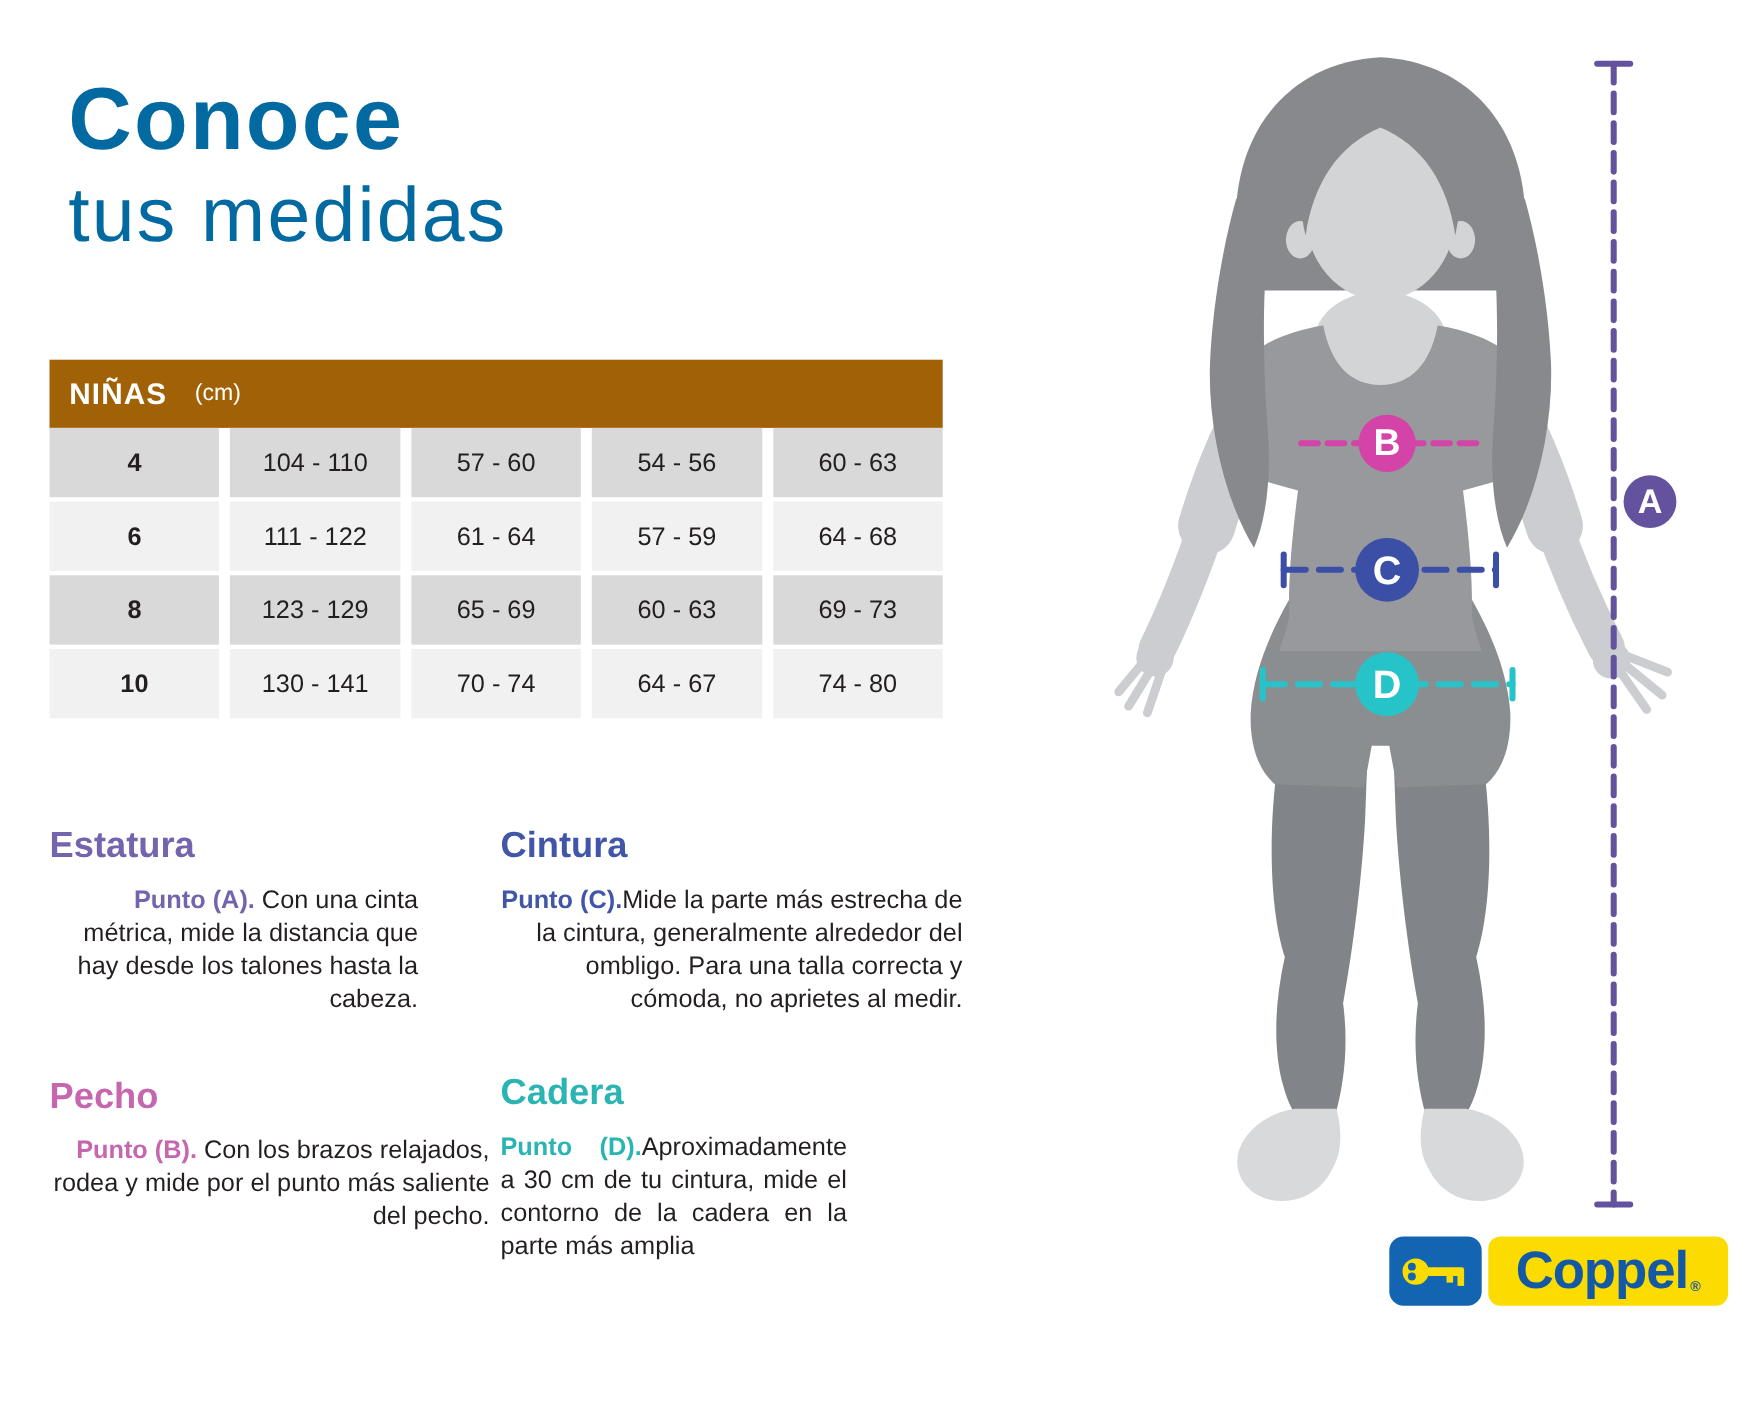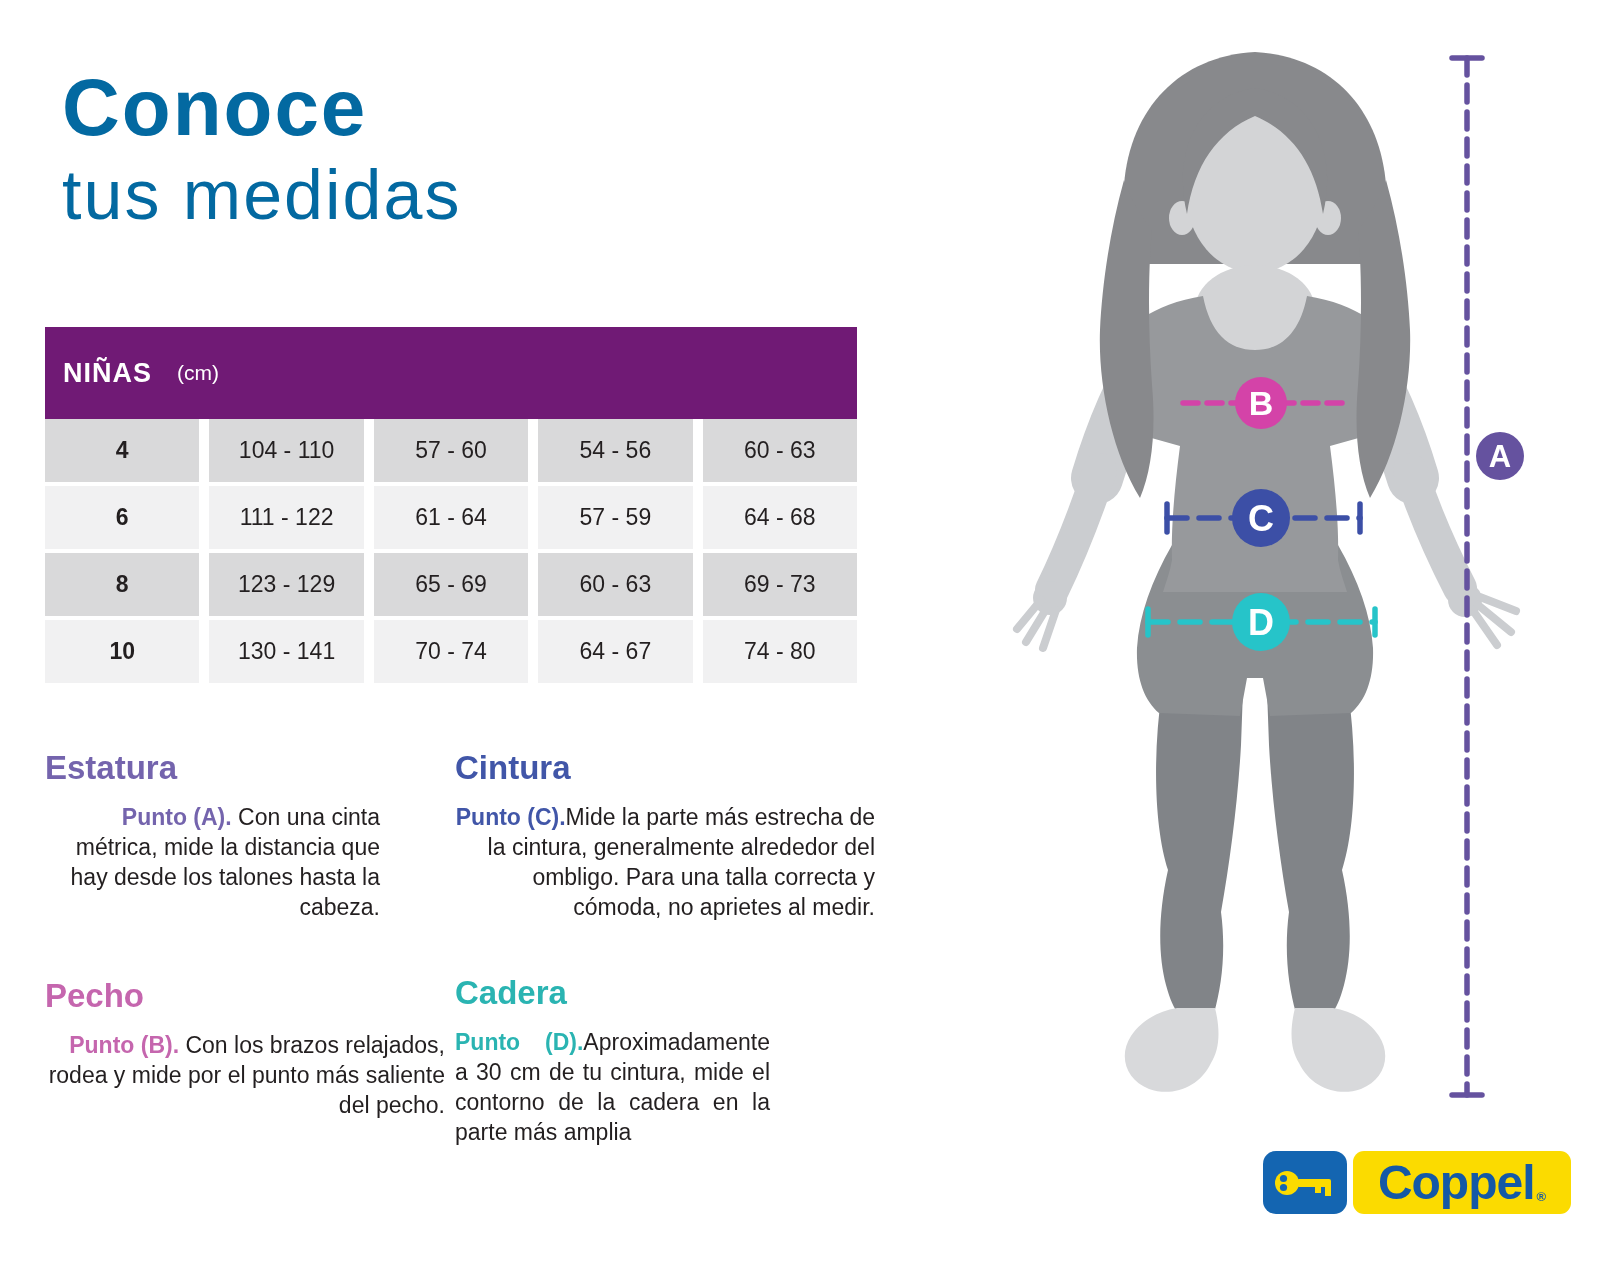--- a/index.html
+++ b/index.html
@@ -6,21 +6,21 @@
   .canvas{position:relative;width:1600px;height:1280px;background:#ffffff;overflow:hidden;
           font-family:"Liberation Sans",sans-serif;color:#231f20;}
 
   
   .title{position:absolute;left:62px;top:68px;color:#0369a1;line-height:1;}
   .title .l1{font-size:80px;font-weight:700;letter-spacing:2px;}
   .title .l2{font-size:70px;font-weight:500;letter-spacing:2px;margin-top:12px;}
 
   
   .tablewrap{position:absolute;left:45px;top:327px;width:812px;}
-  .band{height:92px;background:#701a75;color:#fff;display:flex;align-items:center;padding-left:18px;}
+  .band{height:62px;background:#a16207;color:#fff;display:flex;align-items:center;padding-left:18px;}
   .band .g{font-size:27px;font-weight:700;letter-spacing:1px;}
   .band .u{font-size:21px;margin-left:25px;}
   .thead{display:grid;grid-template-columns:repeat(5,1fr);column-gap:10px;height:58px;
          align-items:center;text-align:center;font-weight:700;font-size:23px;color:#111;}
   .tbody{display:grid;row-gap:4px;}
   .trow{display:grid;grid-template-columns:repeat(5,1fr);column-gap:10px;height:63px;}
   .trow .td{display:flex;align-items:center;justify-content:center;font-size:23px;}
   .trow.dark .td{background:#d9d9da;}
   .trow.light .td{background:#f1f1f2;}
   .trow .td:first-child{font-weight:700;}
@@ -34,21 +34,21 @@
   #sec-cintura{left:455px;top:750px;width:420px;}
   #sec-pecho{left:45px;top:978px;width:400px;}
   #sec-cadera{left:455px;top:975px;width:315px;}
   #sec-cadera .sec-p{text-align:justify;}
 
   
   .figure-svg{position:absolute;left:1000px;top:40px;width:600px;height:1170px;}
   .marker-letter{font-family:"Liberation Sans",sans-serif;font-weight:700;fill:#ffffff;}
 
   
-  .logo{position:absolute;left:1263px;top:1151px;display:flex;gap:6px;align-items:flex-end;}
+  .logo{position:absolute;left:1263px;top:1124px;display:flex;gap:6px;align-items:flex-end;}
   .logo-key{width:84px;height:63px;background:#1465b1;border-radius:13px;display:flex;
             align-items:center;justify-content:center;}
   .logo-word{width:218px;height:63px;background:#fbdb00;border-radius:11px;display:flex;
              align-items:center;justify-content:center;}
   .logo-word .wordmark{font-size:48px;font-weight:700;color:#1459a6;letter-spacing:-1px;line-height:1;}
   .logo-word .reg{font-size:13px;font-weight:700;color:#1459a6;align-self:flex-end;margin:0 0 10px 2px;}
 </style>
 </head>
 <body>
 

